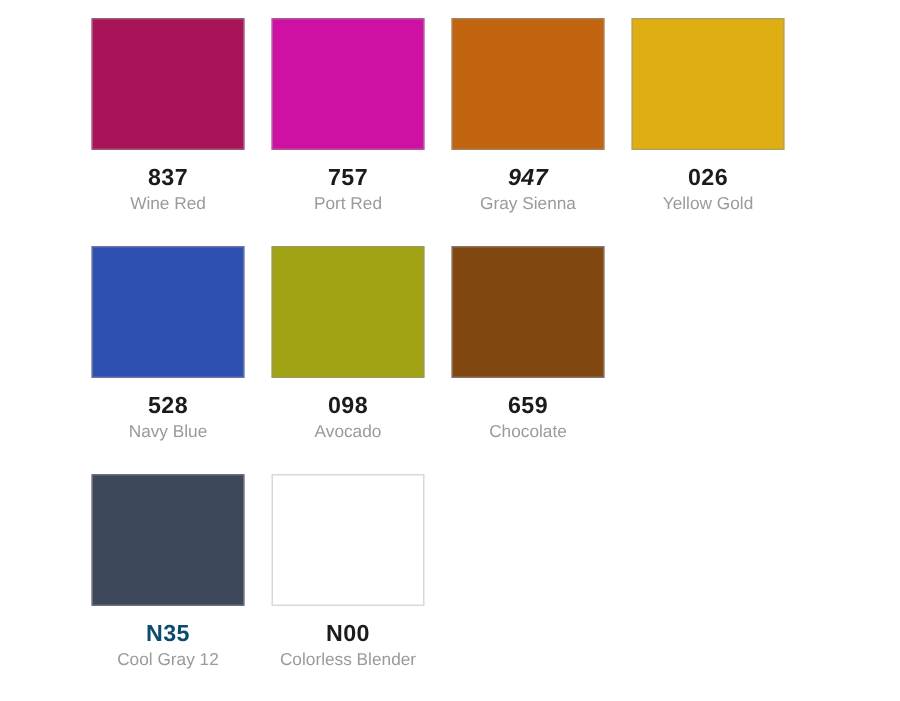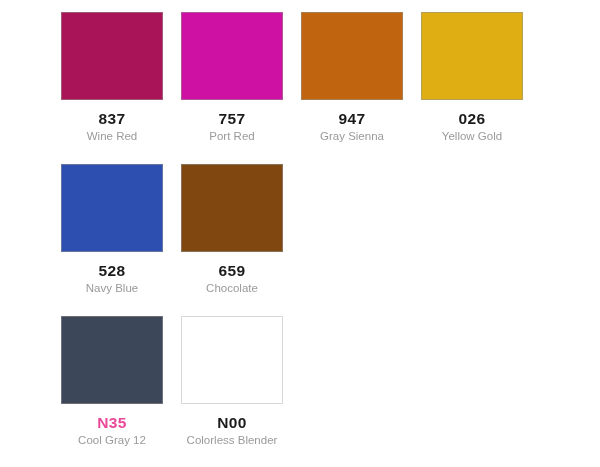--- a/index.html
+++ b/index.html
@@ -76,51 +76,56 @@
       <div class="swatch-code" style="color: rgb(27, 27, 27);">837</div>
       <div class="swatch-name" style="color: rgb(154, 154, 154);">Wine Red</div>
     </div>
     <div class="swatch-cell">
       <div class="swatch-chip" style="background-color: rgb(206, 17, 163);"></div>
       <div class="swatch-code" style="color: rgb(27, 27, 27);">757</div>
       <div class="swatch-name" style="color: rgb(154, 154, 154);">Port Red</div>
     </div>
     <div class="swatch-cell">
       <div class="swatch-chip" style="background-color: rgb(193, 100, 15);"></div>
-      <div class="swatch-code" style="color: rgb(27, 27, 27);">947</div>
+      <div class="swatch-code" style="color: rgb(27, 27, 27); font-style: italic;">947</div>
       <div class="swatch-name" style="color: rgb(154, 154, 154);">Gray Sienna</div>
     </div>
     <div class="swatch-cell">
       <div class="swatch-chip" style="background-color: rgb(223, 174, 18);"></div>
       <div class="swatch-code" style="color: rgb(27, 27, 27);">026</div>
       <div class="swatch-name" style="color: rgb(154, 154, 154);">Yellow Gold</div>
     </div>
   </div>
 
   <div class="row-gap"></div>
 
   <div class="swatch-row">
     <div class="swatch-cell">
       <div class="swatch-chip" style="background-color: rgb(45, 79, 176);"></div>
       <div class="swatch-code" style="color: rgb(27, 27, 27); text-align: center;">528</div>
       <div class="swatch-name" style="color: rgb(154, 154, 154);">Navy Blue</div>
     </div>
     <div class="swatch-cell">
+      <div class="swatch-chip" style="background-color: rgb(160, 161, 19);"></div>
+      <div class="swatch-code" style="color: rgb(27, 27, 27);">098</div>
+      <div class="swatch-name" style="color: rgb(154, 154, 154);">Avocado</div>
+    </div>
+    <div class="swatch-cell">
       <div class="swatch-chip" style="background-color: rgb(128, 72, 16);"></div>
       <div class="swatch-code" style="color: rgb(27, 27, 27);">659</div>
       <div class="swatch-name" style="color: rgb(154, 154, 154);">Chocolate</div>
     </div>
   </div>
 
   <div class="row-gap"></div>
 
   <div class="swatch-row">
     <div class="swatch-cell">
       <div class="swatch-chip" style="background-color: rgb(60, 72, 89);"></div>
-      <div class="swatch-code" style="color: #ec4899; text-align: center;">N35</div>
+      <div class="swatch-code" style="color: #0c4a6e; text-align: center;">N35</div>
       <div class="swatch-name" style="color: rgb(154, 154, 154);">Cool Gray 12</div>
     </div>
     <div class="swatch-cell">
       <div class="swatch-chip light-chip" style="background-color: rgb(255, 255, 255);"></div>
       <div class="swatch-code" style="color: rgb(27, 27, 27);">N00</div>
       <div class="swatch-name" style="color: rgb(154, 154, 154);">Colorless Blender</div>
     </div>
   </div>
 
 </div>

